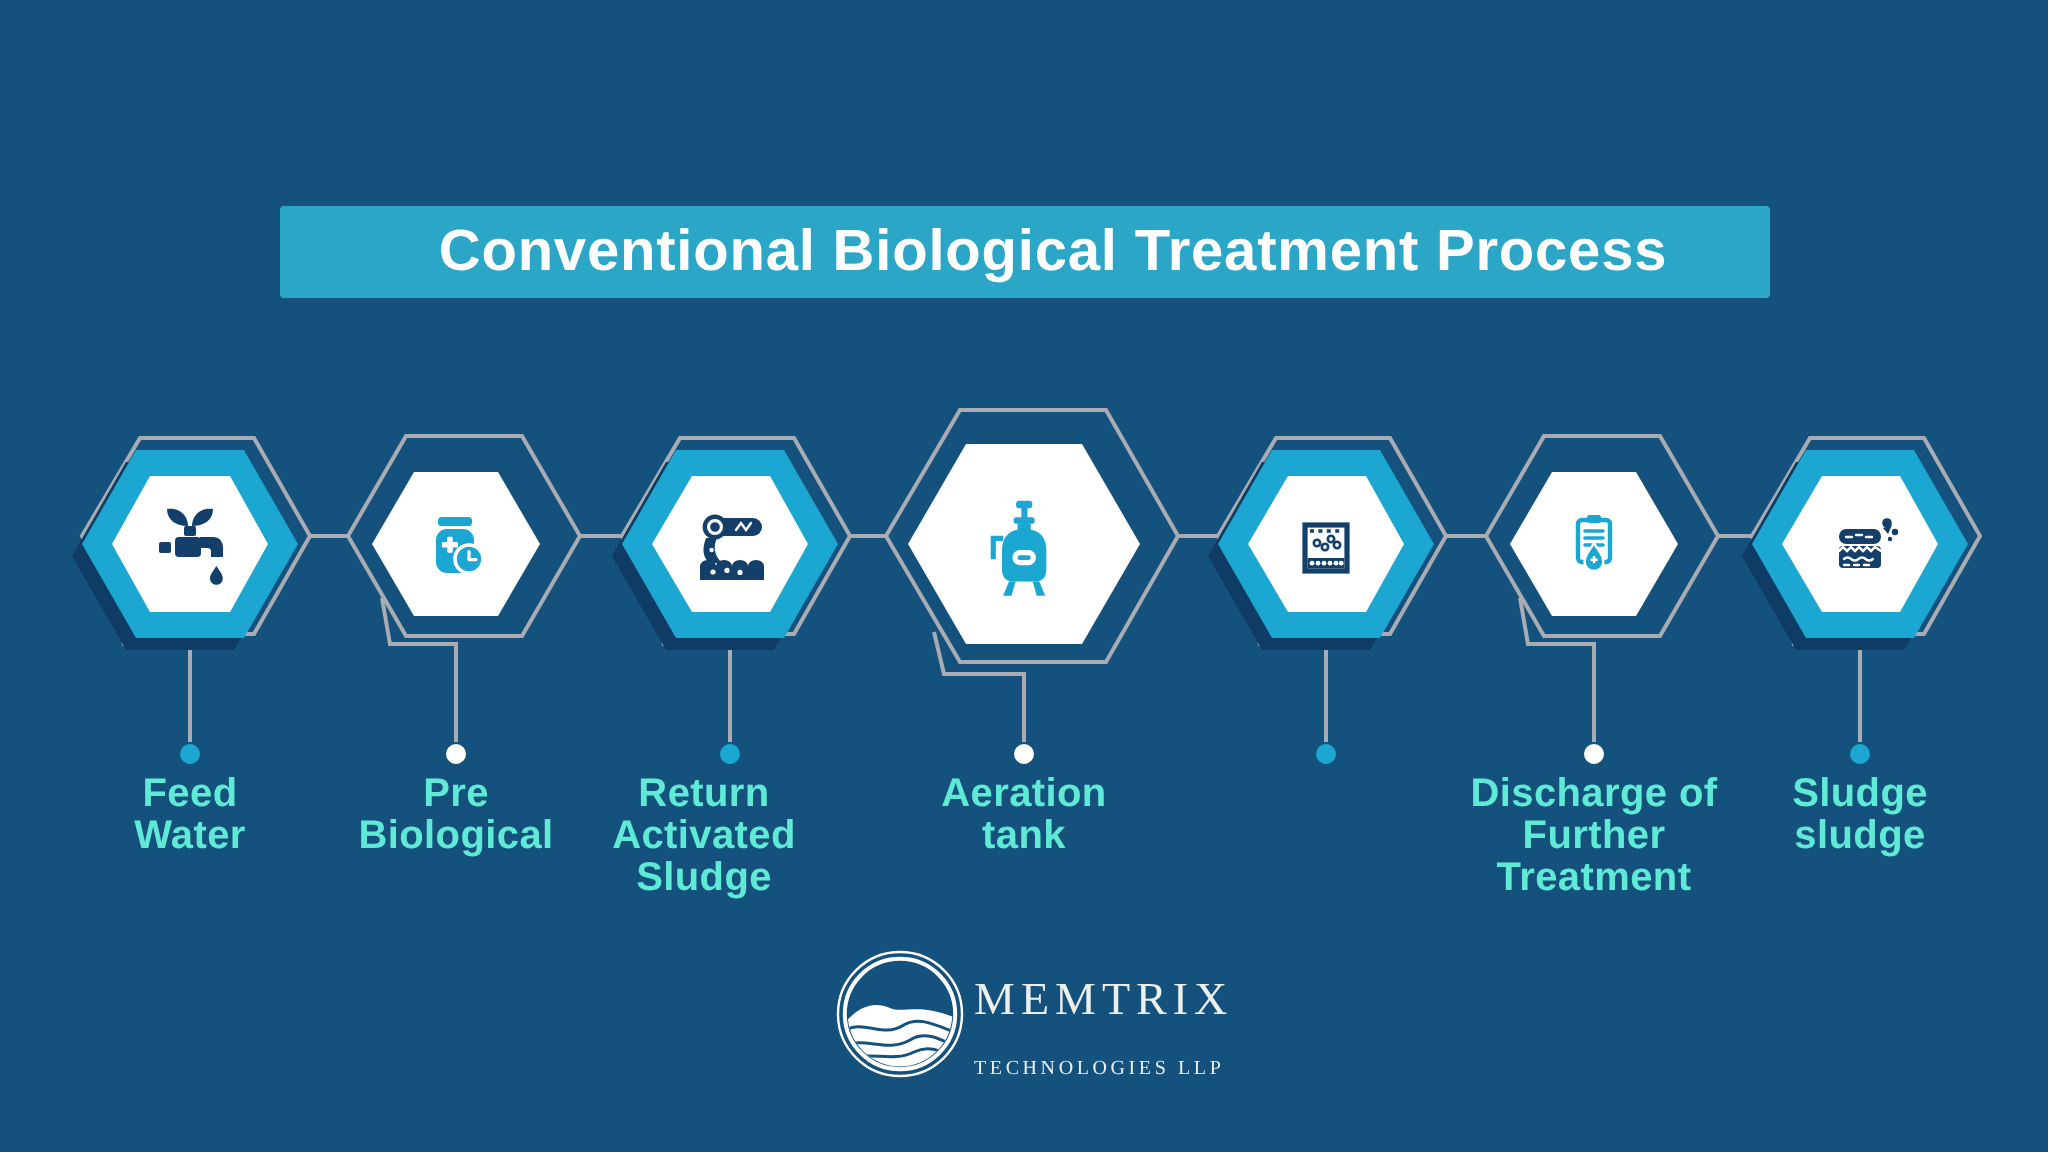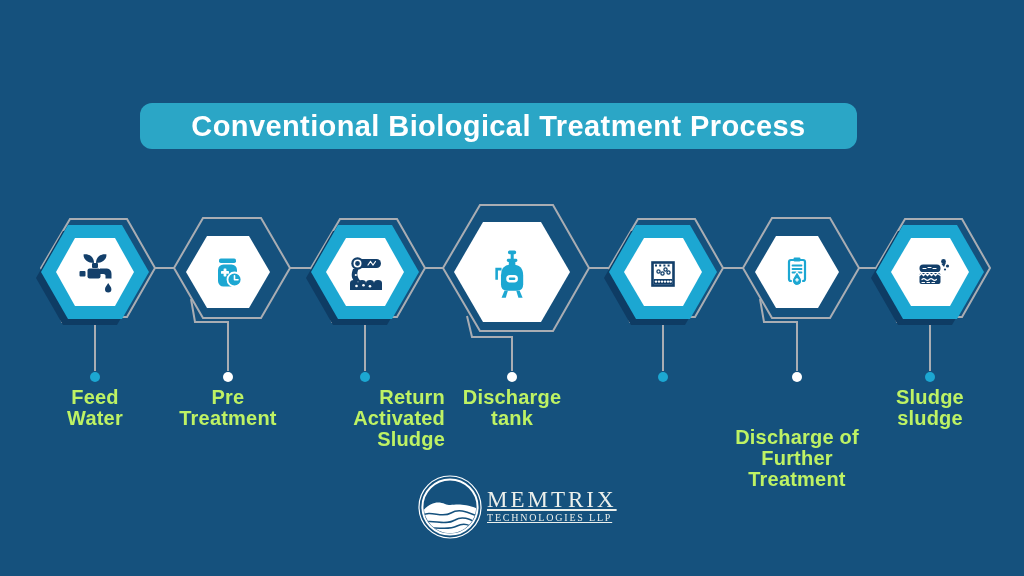--- a/index.html
+++ b/index.html
@@ -6,38 +6,38 @@
   .canvas{
     position:relative;
     width:1024px;height:576px;
     background:var(--background,#15517D);
     overflow:hidden;
     font-family:"Liberation Sans",sans-serif;
   }
   .banner{
     position:absolute;left:140px;top:103px;width:717px;height:46px;
     background:var(--banner,#2BA6C6);
-    border-radius:12px;
-    display:flex;align-items:center;justify-content:center;
+    border-radius:2px;
+    display:flex;align-items:center;justify-content:center;padding-left:28px;
   }
   .banner span{
     color:#fff;font-size:29px;font-weight:bold;letter-spacing:.4px;white-space:nowrap;
   }
   .diagram{position:absolute;left:0;top:0;}
   .step-label{
     position:absolute;top:387px;
-    color:#bef264;font-size:20px;font-weight:bold;line-height:21px;
+    color:#5eead4;font-size:20px;font-weight:bold;line-height:21px;
     text-align:center;white-space:pre-line;letter-spacing:.2px;
   }
-  .logo-text{position:absolute;left:487px;top:488px;color:#ECF0EC;text-decoration:underline;}
+  .logo-text{position:absolute;left:487px;top:488px;color:#ECF0EC;}
   .logo-name{
     font-family:"Liberation Serif",serif;font-size:23px;letter-spacing:3px;line-height:24px;
   }
   .logo-sub{
-    font-family:"Liberation Serif",serif;font-size:10px;letter-spacing:1.8px;margin-top:0;
+    font-family:"Liberation Serif",serif;font-size:10px;letter-spacing:1.8px;margin-top:17px;
   }
   
   .hex-outline{fill:none;stroke:var(--connector-gray,#A9ADB3);stroke-width:2}
   .conn{fill:none;stroke:var(--connector-gray,#A9ADB3);stroke-width:2}
   .hex-cyan{fill:var(--hex-cyan,#1CA7D2)}
   .hex-shadow{fill:var(--shadow-navy,#0E3C64)}
   .hex-white{fill:#fff}
   .dot-c{fill:var(--hex-cyan,#1CA7D2)}
   .dot-w{fill:#fff}
   .in{fill:var(--icon-navy,#133F6A)}
@@ -222,27 +222,27 @@
         <path class="logo-wave" d="M4,42 C14,35 24,45 34,39 C42,34 50,38 60,42"></path>
         <path class="logo-wave" d="M4,50 C14,43 26,53 38,46 C46,41 54,46 60,49"></path>
         <path class="logo-wave" d="M6,57 C16,50 28,58 40,52 C48,48 54,52 60,55"></path>
       </g>
     </g>
   </svg>
 
   <div class="step-label" style="left:15px;width:160px;">Feed
 Water</div>
   <div class="step-label" style="left:148px;width:160px;">Pre
-Treatment</div>
-  <div class="step-label" style="left:285px;width:160px;text-align:right;">Return
+Biological</div>
+  <div class="step-label" style="left:272px;width:160px;">Return
 Activated
 Sludge</div>
-  <div class="step-label" style="left:432px;width:160px;">Discharge
+  <div class="step-label" style="left:432px;width:160px;">Aeration
 tank</div>
-  <div class="step-label" style="left:712px;width:170px;margin-top:40px;">Discharge of
+  <div class="step-label" style="left:712px;width:170px;">Discharge of
 Further
 Treatment</div>
   <div class="step-label" style="left:850px;width:160px;">Sludge
 sludge</div>
 
   <div class="logo-text">
     <div class="logo-name">MEMTRIX</div>
     <div class="logo-sub">TECHNOLOGIES LLP</div>
   </div>
 

